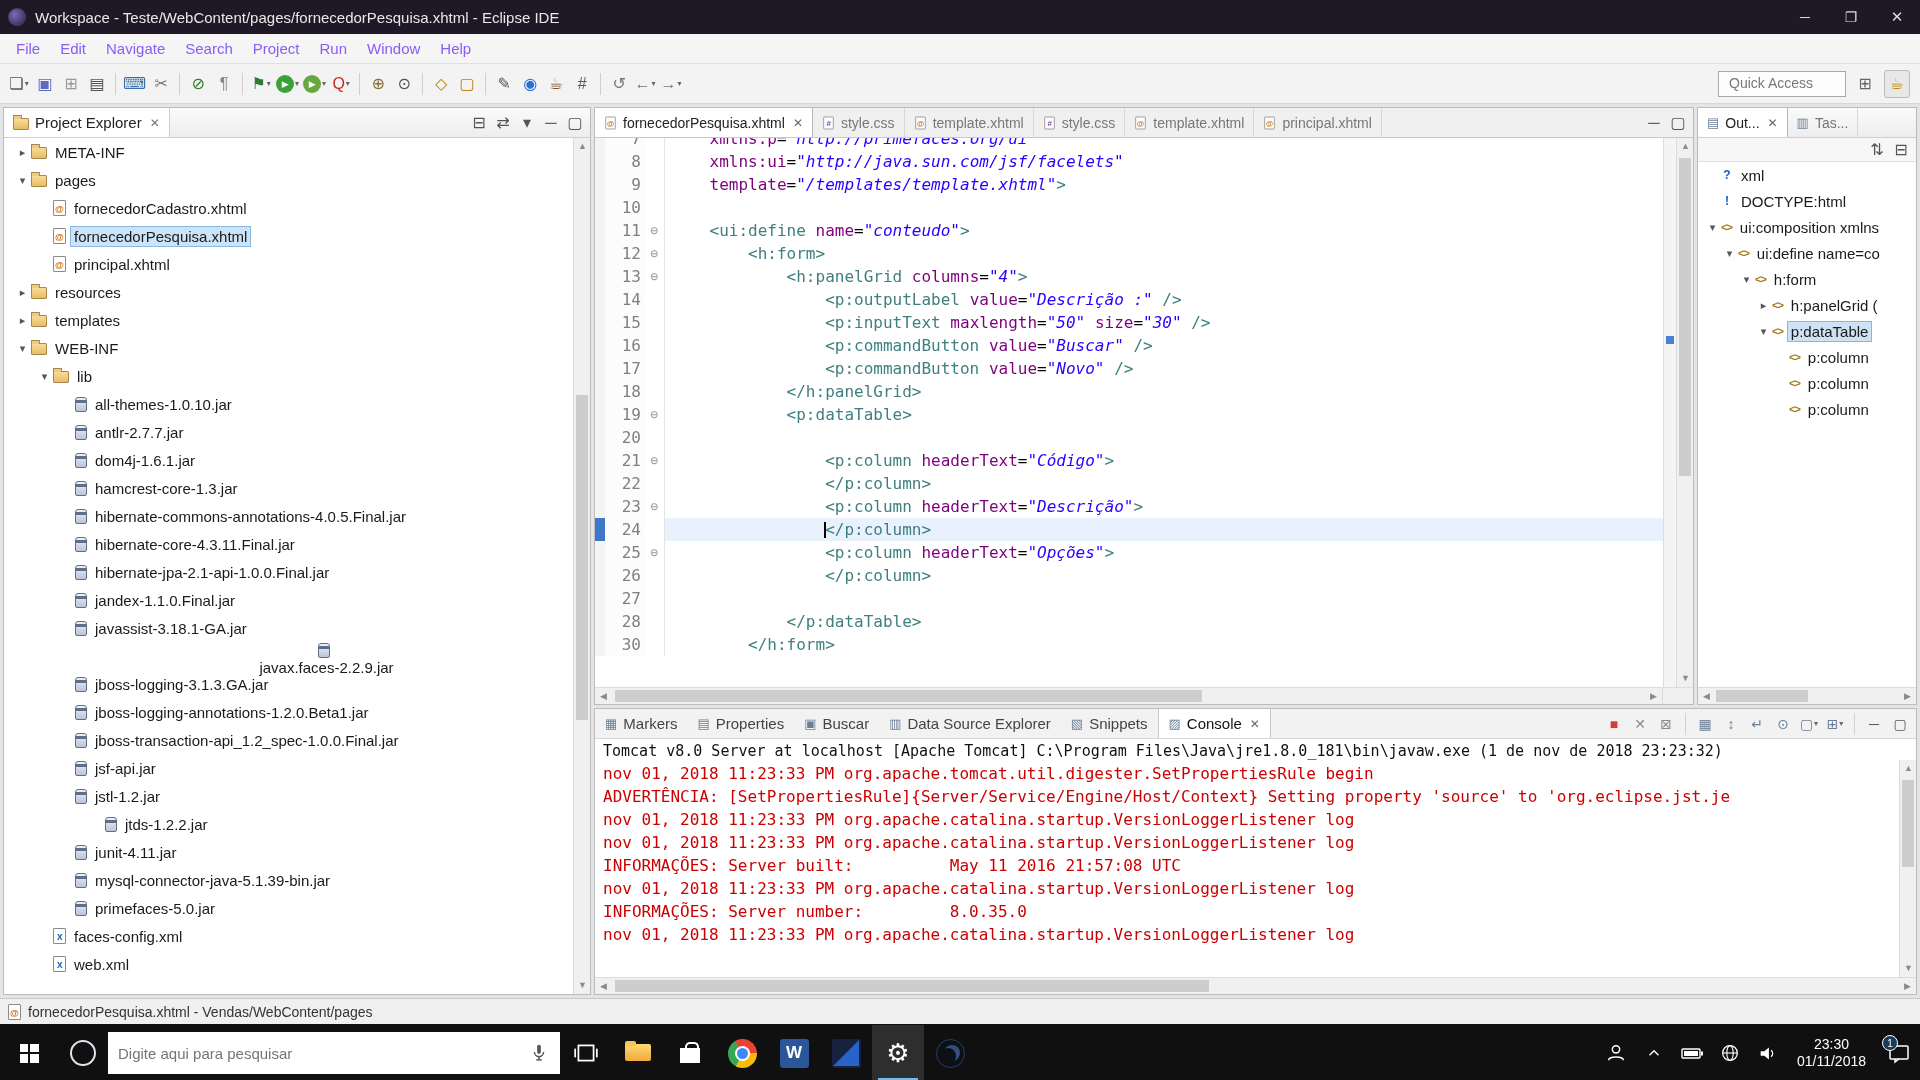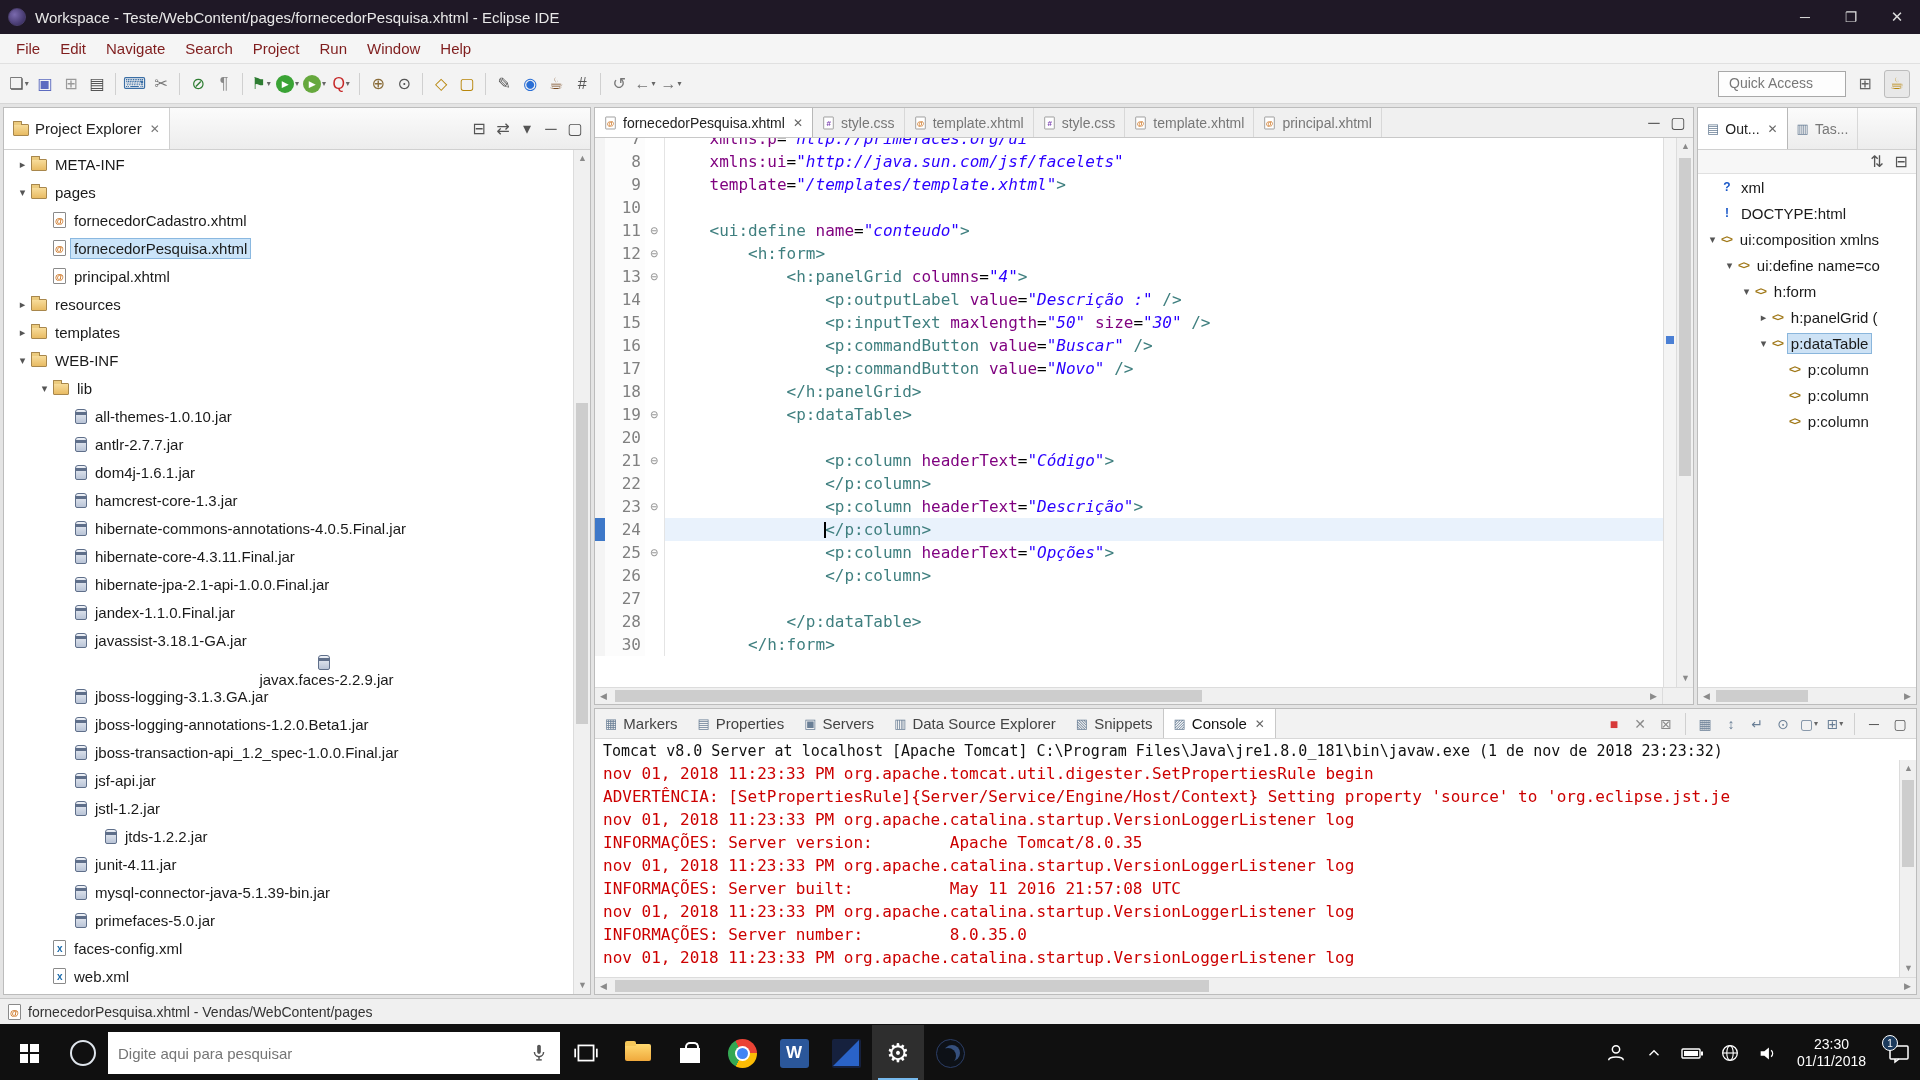--- a/index.html
+++ b/index.html
@@ -9,38 +9,38 @@
   
   .titlebar { height:34px; background:#1f1826; color:#e8e8e8; display:flex; align-items:center; justify-content:space-between; flex:0 0 auto; }
   .tb-left { display:flex; align-items:center; gap:9px; padding-left:8px; font-size:15px; }
   .eclipse-logo { width:18px; height:18px; border-radius:50%; background:radial-gradient(circle at 35% 35%, #7a6aae, #2e2352); border:1px solid #4b3f6e; display:inline-block; }
   .win-controls { display:flex; height:34px; }
   .wc { width:46px; height:34px; display:flex; align-items:center; justify-content:center; font-size:14px; color:#ddd; cursor:default; }
   .wc-close { font-size:15px; }
 
   
   .menubar { height:30px; background:#f5f5f5; border-bottom:1px solid #e0e0e0; display:flex; align-items:center; padding-left:6px; flex:0 0 auto; }
-  .menu-item { padding:0 10px; font-size:15px; color:#7f1d1d; line-height:30px; }
+  .menu-item { padding:0 10px; font-size:15px; color:#8b5cf6; line-height:30px; }
 
   
   .toolbar { height:40px; background:#f3f3f3; border-bottom:1px solid #d6d6d6; display:flex; align-items:center; justify-content:space-between; flex:0 0 auto; }
   .tb-icons { display:flex; align-items:center; padding-left:6px; height:100%; }
   .tb-btn { height:28px; min-width:26px; display:flex; align-items:center; justify-content:center; border-radius:3px; padding:0 2px; }
   .tb-glyph { font-size:16px; line-height:1; }
   .tb-circle { width:18px; height:18px; border-radius:50%; color:#fff; font-size:9px; display:flex; align-items:center; justify-content:center; }
   .tb-dd { font-size:8px; color:#666; margin-left:1px; }
   .tb-sep { width:1px; height:22px; background:#d0d0d0; margin:0 5px; }
   .tb-right { display:flex; align-items:center; gap:6px; padding-right:10px; }
   .quick-access { border:1px solid #a8a8a8; background:#fdfdfd; color:#777; font-size:14px; padding:3px 10px; width:128px; height:26px; }
   .persp-active { border:1px solid #bcbcbc; background:#e8e8e8; }
 
   
   .workbench { height:894px; display:flex; background:#e4e4e4; padding:3px; flex:0 0 auto; }
   .panel { background:#fff; border:1px solid #bcbcbc; display:flex; flex-direction:column; overflow:hidden; }
-  .view-header { height:42px; background:linear-gradient(#fbfbfb,#ededed); border-bottom:1px solid #d0d0d0; display:flex; justify-content:space-between; flex:0 0 auto; }
+  .view-header { height:30px; background:linear-gradient(#fbfbfb,#ededed); border-bottom:1px solid #d0d0d0; display:flex; justify-content:space-between; flex:0 0 auto; }
   .view-tab { display:flex; align-items:center; gap:6px; background:#fff; border-right:1px solid #d0d0d0; height:100%; padding:0 9px; font-size:15px; color:#222; }
   .view-tab .vclose { color:#777; font-size:12px; margin-left:2px; }
   .view-hdr-icons { display:flex; align-items:center; gap:2px; padding-right:4px; }
   .vh-btn { width:22px; height:22px; display:flex; align-items:center; justify-content:center; font-size:13px; color:#555; }
 
   
   .left-panel { width:588px; margin-right:3px; }
   .tree-wrap { flex:1; position:relative; overflow:hidden; }
   .trow { height:28px; display:flex; align-items:center; font-size:15px; color:#1a1a1a; white-space:nowrap; }
   .texp { width:17px; font-size:11px; color:#555; text-align:center; flex:0 0 auto; }
@@ -760,21 +760,21 @@
               <div class="btab">
                 <span class="btab-ic">▦</span>
                 <span>Markers</span>
               </div>
               <div class="btab">
                 <span class="btab-ic">▤</span>
                 <span>Properties</span>
               </div>
               <div class="btab">
                 <span class="btab-ic">▣</span>
-                <span>Servers</span>
+                <span>Buscar</span>
               </div>
               <div class="btab">
                 <span class="btab-ic">▥</span>
                 <span>Data Source Explorer</span>
               </div>
               <div class="btab">
                 <span class="btab-ic">▧</span>
                 <span>Snippets</span>
               </div>
               <div class="btab active">
@@ -822,21 +822,20 @@
                 <span class="ctb-glyph" style="color: rgb(85, 85, 85);">▢</span>
               </div>
             </div>
         </div>
         <div class="console-header">Tomcat v8.0 Server at localhost [Apache Tomcat] C:\Program Files\Java\jre1.8.0_181\bin\javaw.exe (1 de nov de 2018 23:23:32)</div>
         <div class="console-body">
           <div class="console-text" id="clines">
               <div class="conline">nov 01, 2018 11:23:33 PM org.apache.tomcat.util.digester.SetPropertiesRule begin</div>
               <div class="conline">ADVERTÊNCIA: [SetPropertiesRule]{Server/Service/Engine/Host/Context} Setting property 'source' to 'org.eclipse.jst.je</div>
               <div class="conline">nov 01, 2018 11:23:33 PM org.apache.catalina.startup.VersionLoggerListener log</div>
-              <div class="conline">INFORMAÇÕES: Server version:        Apache Tomcat/8.0.35</div>
               <div class="conline">nov 01, 2018 11:23:33 PM org.apache.catalina.startup.VersionLoggerListener log</div>
               <div class="conline">INFORMAÇÕES: Server built:          May 11 2016 21:57:08 UTC</div>
               <div class="conline">nov 01, 2018 11:23:33 PM org.apache.catalina.startup.VersionLoggerListener log</div>
               <div class="conline">INFORMAÇÕES: Server number:         8.0.35.0</div>
               <div class="conline">nov 01, 2018 11:23:33 PM org.apache.catalina.startup.VersionLoggerListener log</div>
             </div>
           <div class="vscroll" style="position:relative">
             <span class="sarrow" style="top:0">▲</span>
             <div class="vthumb" style="top:20px;height:40%"></div>
             <span class="sarrow" style="bottom:0">▼</span>

